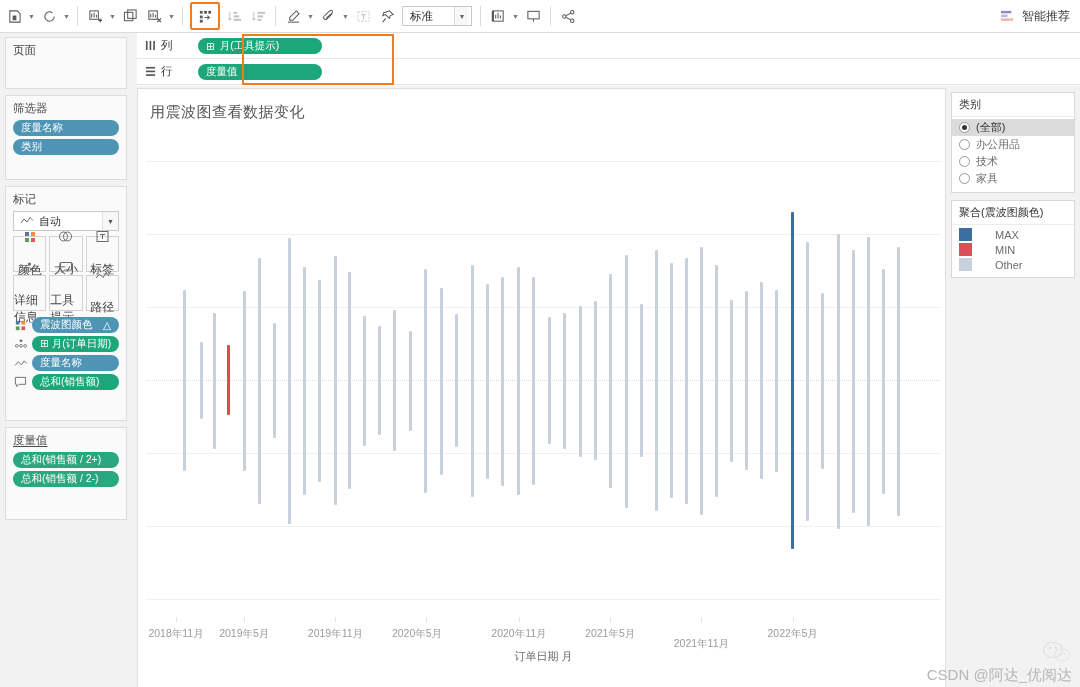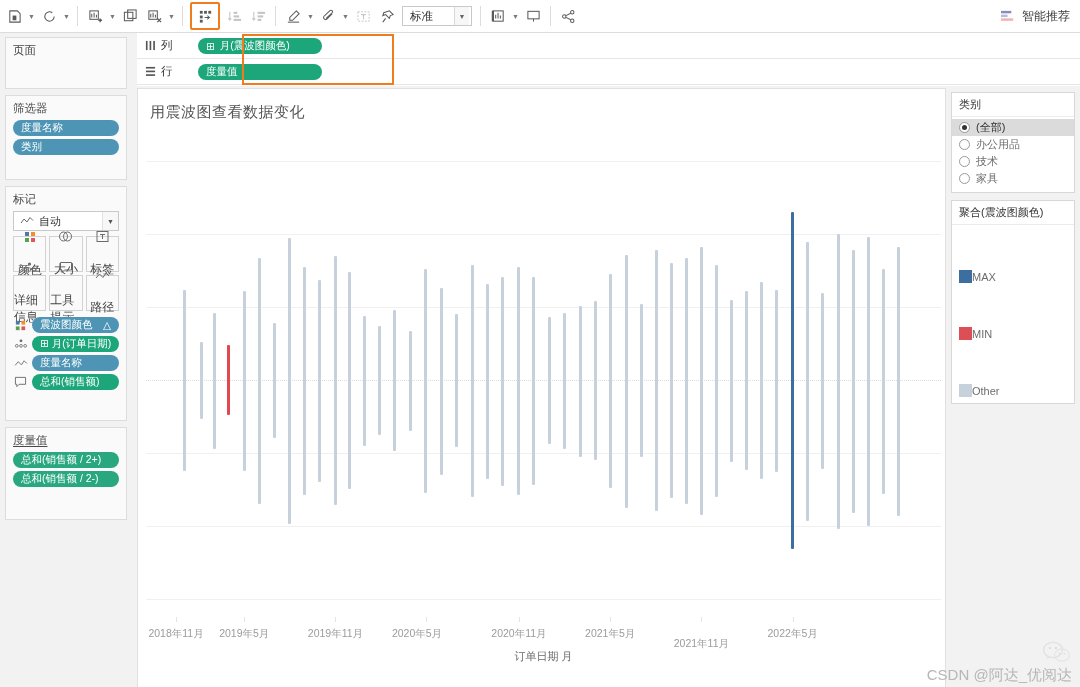--- a/index.html
+++ b/index.html
@@ -116,21 +116,21 @@
 
   
   .rightpanel { position: absolute; right: 0; top: 88px; width: 134px; bottom: 0; padding: 4px 5px; }
   .rcard { background: #fff; border: 1px solid #d8d8d8; margin-bottom: 7px; }
   .rcard-hd { font-size: 11px; color: #333; padding: 4px 6px 4px 7px; border-bottom: 1px solid #ececec; background: #fff; }
   .rcard-body { padding: 2px 0 5px 0; }
   .radio-row { display: flex; align-items: center; gap: 6px; padding: 1px 7px; font-size: 11px; color: #6d6d6d; cursor: pointer; }
   .radio-row.sel { background: #dbdbdb; color: #333; }
   .radio { width: 11px; height: 11px; border-radius: 50%; border: 1px solid #9a9a9a; background: #fff; flex: none; position: relative; }
   .radio.on::after { content: ""; position: absolute; left: 2px; top: 2px; width: 5px; height: 5px; border-radius: 50%; background: #333; }
-  .legend-row { display: flex; align-items: flex-end; gap: 0; padding: 1px 7px; font-size: 11px; color: #6d6d6d; cursor: pointer; margin-top: 42px; }
+  .legend-row { display: flex; align-items: flex-end; gap: 23px; padding: 1px 7px; font-size: 11px; color: #6d6d6d; cursor: pointer; }
   .swatch { width: 13px; height: 13px; flex: none; }
 
   
   .watermark {
     position: absolute; right: 8px; bottom: 2px; text-align: right;
     pointer-events: none; user-select: none;
   }
   .wm-top { display: flex; align-items: center; justify-content: flex-end; gap: 6px; }
   .wm-brand { font-size: 19px; color: #dcdcdc; letter-spacing: 2px; }
   .wm-csdn { font-size: 15px; color: #b6b6b6; margin-top: 1px; }
@@ -419,21 +419,21 @@
               <rect x="1" y="1" width="1.8" height="10" fill="#555"></rect>
               <rect x="5" y="1" width="1.8" height="10" fill="#555"></rect>
               <rect x="9" y="1" width="1.8" height="10" fill="#555"></rect>
             </svg>
         </span>
         <span>列</span>
       </div>
       <div class="shelf-area">
         <div class="pill green">
           <span style="margin-right:5px;">⊞</span>
-          <span>月(震波图颜色)</span>
+          <span>月(工具提示)</span>
         </div>
       </div>
     </div>
     <div class="shelf">
       <div class="shelf-label">
         <span>
           <svg width="11" height="11" viewBox="0 0 12 12">
               <rect x="1" y="1" width="10" height="1.8" fill="#555"></rect>
               <rect x="1" y="5" width="10" height="1.8" fill="#555"></rect>
               <rect x="1" y="9" width="10" height="1.8" fill="#555"></rect>

